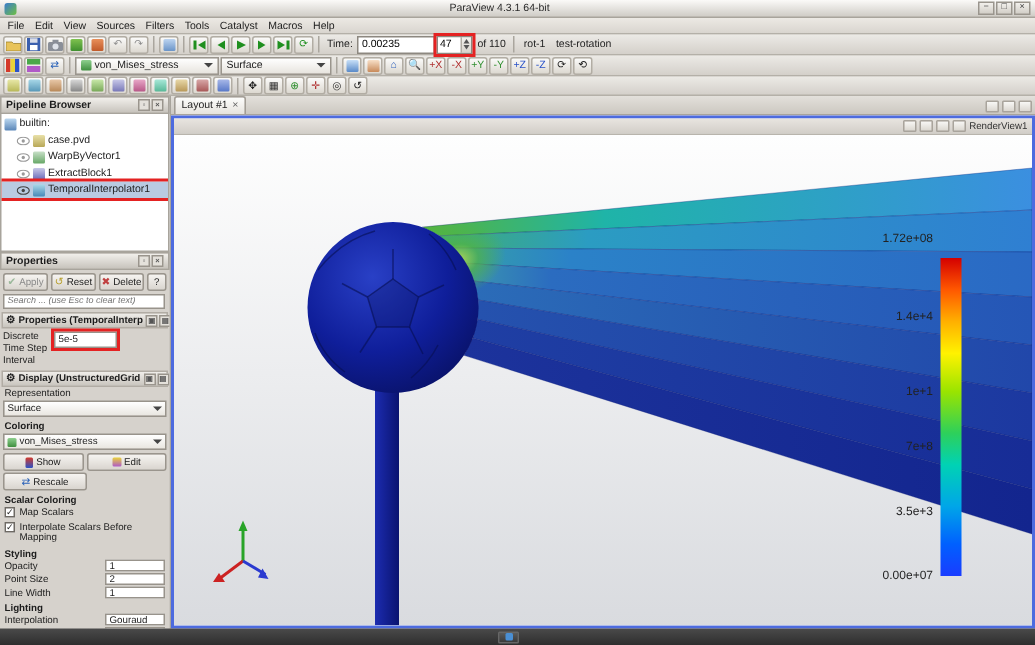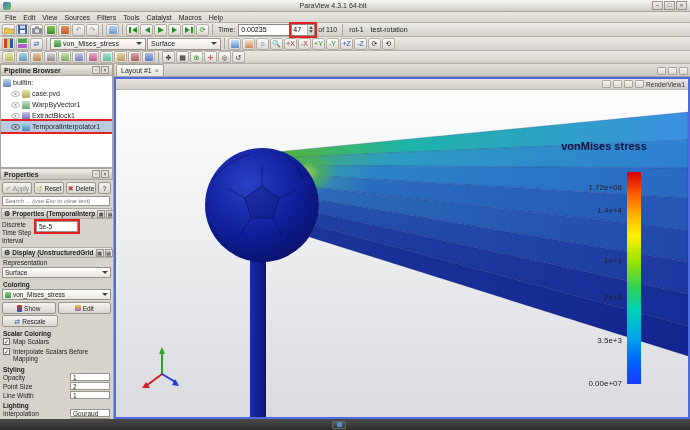--- a/index.html
+++ b/index.html
@@ -601,23 +601,22 @@
               <line x1="46" y1="284" x2="46" y2="263" stroke="#28a428"></line>
               <polygon points="43,264 49,264 46,257" fill="#28a428"></polygon>
               <line x1="46" y1="284" x2="30" y2="296" stroke="#cc2222"></line>
               <polygon points="30,292 34,298 26,298" fill="#cc2222"></polygon>
               <line x1="46" y1="284" x2="61" y2="293" stroke="#2a3ad0"></line>
               <polygon points="59,289 63,296 56,295" fill="#2a3ad0"></polygon>
             </g>
           </svg>
 
           <div class="legend">
-            <div class="ltitle">vonMises stress</div>
             <div class="lbar"></div>
-            <div class="llab" style="top:43px">1.72e+08</div>
+            <div class="llab" style="top:14px">1.72e+08</div>
             <div class="llab" style="top:66px">1.4e+4</div>
             <div class="llab" style="top:116px">1e+1</div>
             <div class="llab" style="top:153px">7e+8</div>
             <div class="llab" style="top:196px">3.5e+3</div>
             <div class="llab" style="top:239px">0.00e+07</div>
           </div>
         </div>
       </div>
     </div>
   </div>

